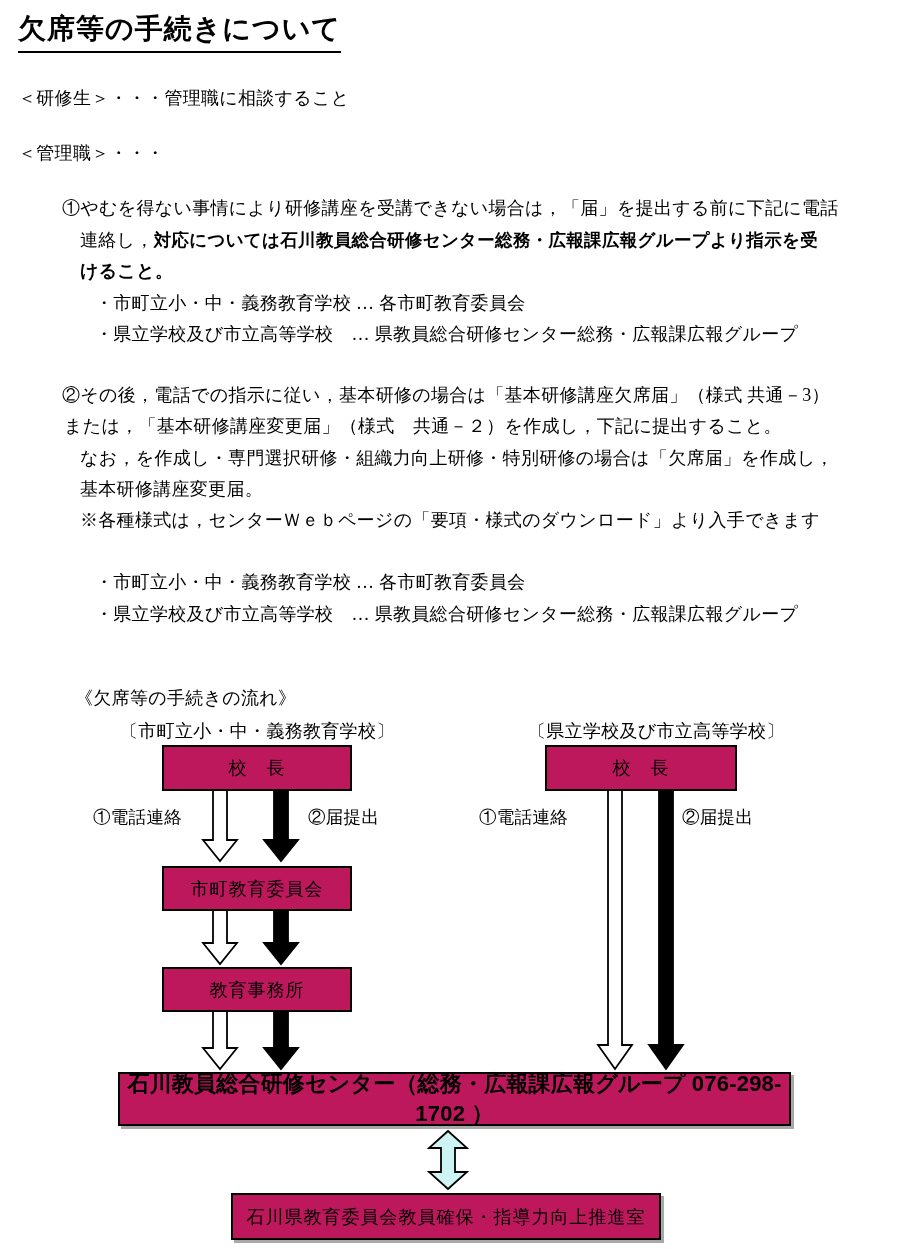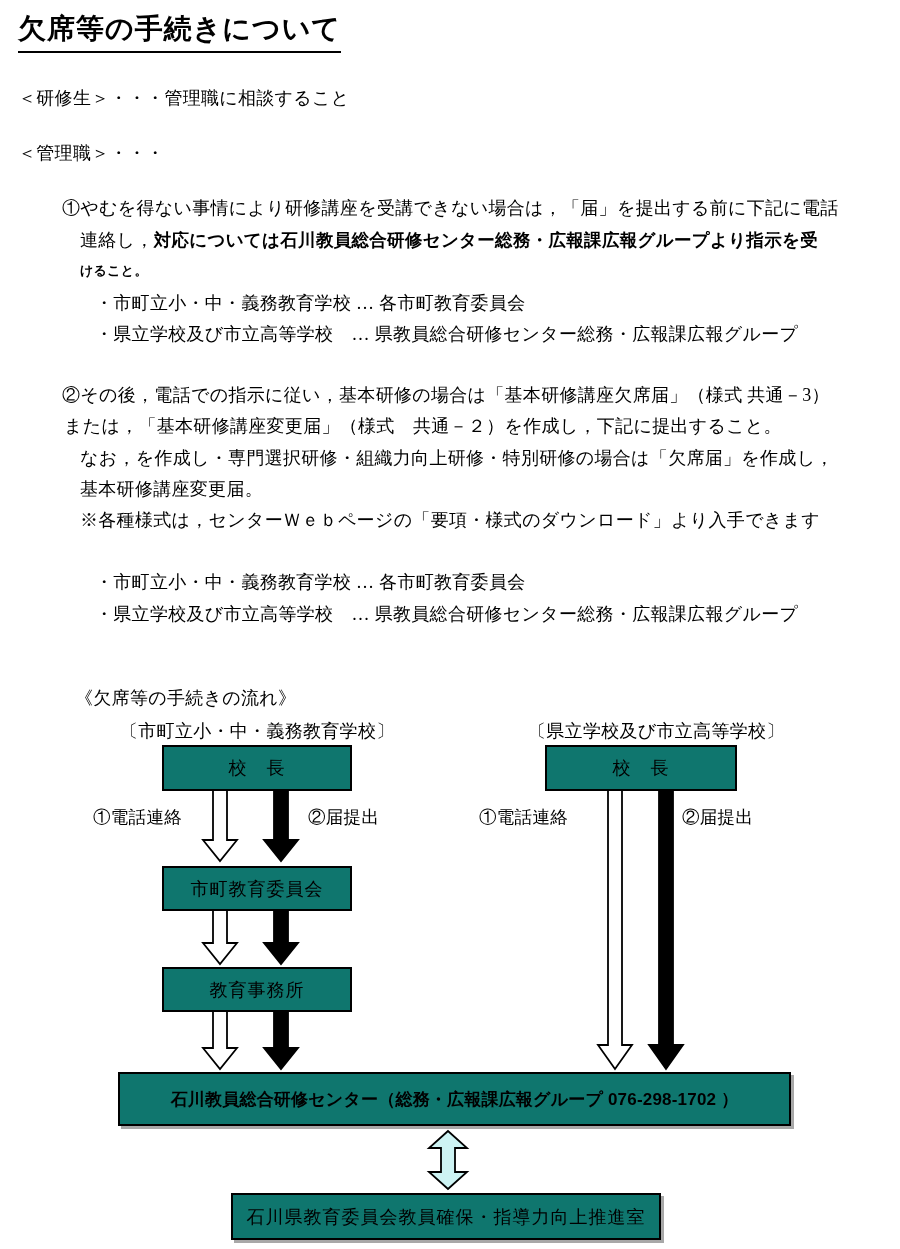--- a/index.html
+++ b/index.html
@@ -2,37 +2,37 @@
 <html><head>
 <meta charset="utf-8">
 <style>
   html,body{margin:0;padding:0;}
   body{width:900px;height:1249px;position:relative;background:#ffffff;color:#000;}
   .abs{position:absolute;white-space:nowrap;}
   .serif{font-family:"Liberation Serif","DejaVu Serif",serif;font-size:18px;letter-spacing:0.3px;line-height:24px;}
   .gbold{font-family:Liberation Serif, serif;font-weight:bold;}
   .title{font-family:"Liberation Sans","DejaVu Sans",sans-serif;font-weight:bold;font-size:28px;
          border-bottom:2px solid #000;padding-bottom:3px;letter-spacing:1px;}
-  .fbox{position:absolute;border:2px solid #000;background:#0f766e;display:flex;align-items:center;justify-content:center;
+  .fbox{position:absolute;border:2px solid #000;background:#be185d;display:flex;align-items:center;justify-content:center;
         font-family:"Liberation Serif","DejaVu Serif",serif;font-size:18px;letter-spacing:1px;text-align:center;}
   .shadow{box-shadow:3px 3px 0 #a8a8a8;}
-  .centerbox{font-family:"Liberation Sans","DejaVu Sans",sans-serif;font-weight:bold;font-size:17px;letter-spacing:0.2px;}
+  .centerbox{font-family:"Liberation Sans","DejaVu Sans",sans-serif;font-weight:bold;font-size:22px;letter-spacing:0.2px;}
   svg#arrows{position:absolute;left:0;top:0;pointer-events:none;}
 </style>
 </head>
 <body>
 
 <div class="abs title" style="left:18px;top:10px">欠席等の手続きについて</div>
 
 <div class="abs serif" style="left:18px;top:86px">＜研修生＞・・・管理職に相談すること</div>
 <div class="abs serif" style="left:18px;top:141px">＜管理職＞・・・</div>
 
 <div class="abs serif" style="left:62px;top:196px">①やむを得ない事情により研修講座を受講できない場合は，「届」を提出する前に下記に電話</div>
 <div class="abs serif" style="left:80px;top:228px"><span>連絡し，</span><span class="gbold" style="font-size:17.5px">対応については石川教員総合研修センター総務・広報課広報グループより指示を受</span></div>
-<div class="abs serif gbold" style="left:80px;top:259px;font-size:13px">けること。</div>
+<div class="abs serif gbold" style="left:80px;top:259px;font-size:18px">けること。</div>
 <div class="abs serif" style="left:95px;top:291px">・市町立小・中・義務教育学校 … 各市町教育委員会</div>
 <div class="abs serif" style="left:95px;top:322px">・県立学校及び市立高等学校　… 県教員総合研修センター総務・広報課広報グループ</div>
 
 <div class="abs serif" style="left:62px;top:383px">②その後，電話での指示に従い，基本研修の場合は「基本研修講座欠席届」（様式 共通－3）</div>
 <div class="abs serif" style="left:64px;top:414px">または，「基本研修講座変更届」（様式　共通－２）を作成し，下記に提出すること。</div>
 <div class="abs serif" style="left:80px;top:446px">なお，を作成し・専門選択研修・組織力向上研修・特別研修の場合は「欠席届」を作成し，</div>
 <div class="abs serif" style="left:80px;top:477px">基本研修講座変更届。</div>
 <div class="abs serif" style="left:80px;top:508px">※各種様式は，センターＷｅｂページの「要項・様式のダウンロード」より入手できます</div>
 <div class="abs serif" style="left:95px;top:570px">・市町立小・中・義務教育学校 … 各市町教育委員会</div>
 <div class="abs serif" style="left:95px;top:602px">・県立学校及び市立高等学校　… 県教員総合研修センター総務・広報課広報グループ</div>

